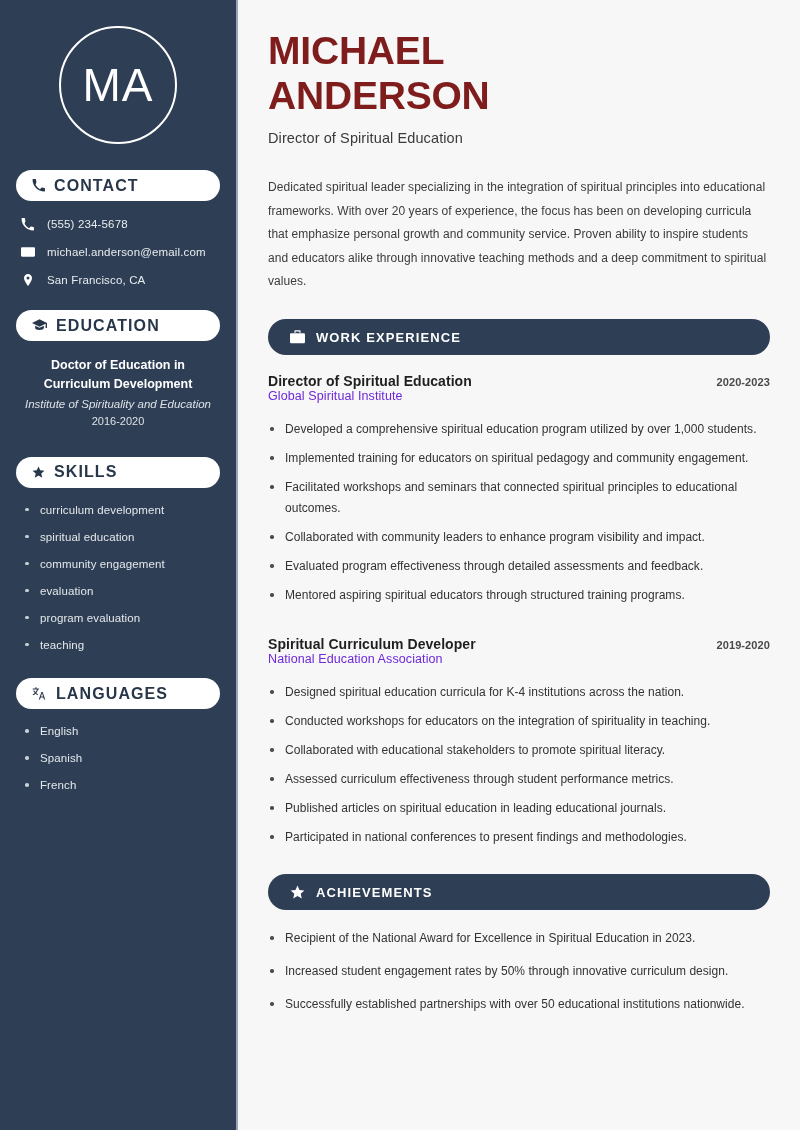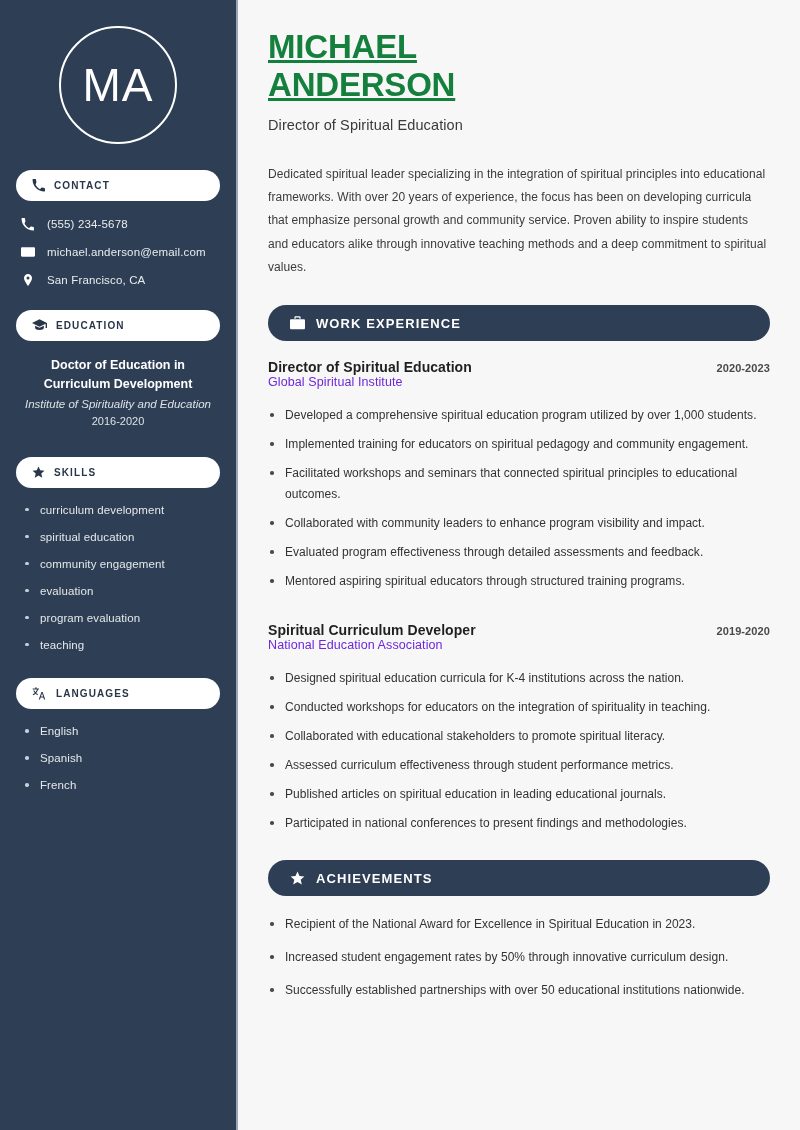--- a/index.html
+++ b/index.html
@@ -59,21 +59,21 @@
     border-radius: 999px;
     height: 31px;
     display: flex;
     align-items: center;
     gap: 9px;
     padding: 0 16px;
     margin-bottom: 15px;
   }
   .pill .pill-label {
     color: #28364a;
-    font-size: 10px;
+    font-size: 16px;
     font-weight: bold;
     letter-spacing: 1.1px;
   }
   .pill .ico svg { display: block; }
 
   
   .contact-list { margin-bottom: 22px; }
   .contact-row {
     display: flex;
     align-items: center;
@@ -140,27 +140,26 @@
   }
 
   
   .main {
     flex: 1 1 auto;
     background: #f7f7f8;
     padding: 28px 30px 0 30px;
   }
 
   .name {
-    color: #15803d;
-    font-size: 33px;
+    color: #7f1d1d;
+    font-size: 39px;
     font-weight: bold;
     line-height: 1.16;
     letter-spacing: -0.2px;
     text-transform: uppercase;
-    text-decoration: underline;
   }
   .job-title {
     color: #3a3a3a;
     font-size: 14.5px;
     margin-top: 12px;
     letter-spacing: 0.1px;
   }
 
   .summary {
     color: #3b3b3b;

